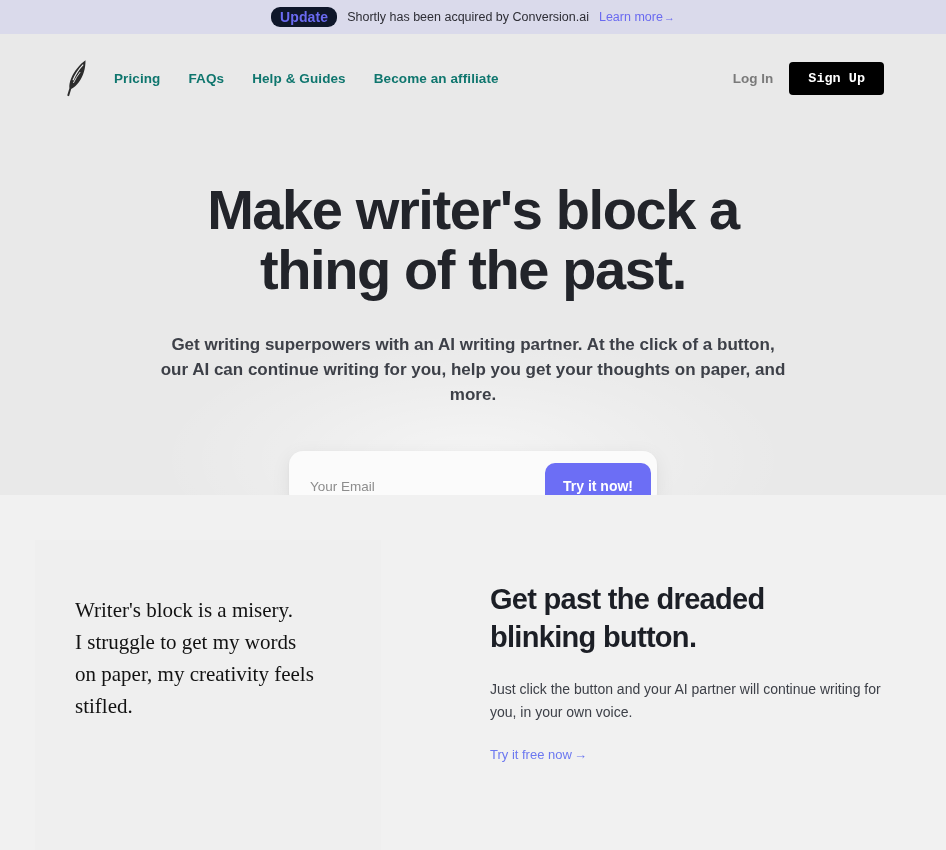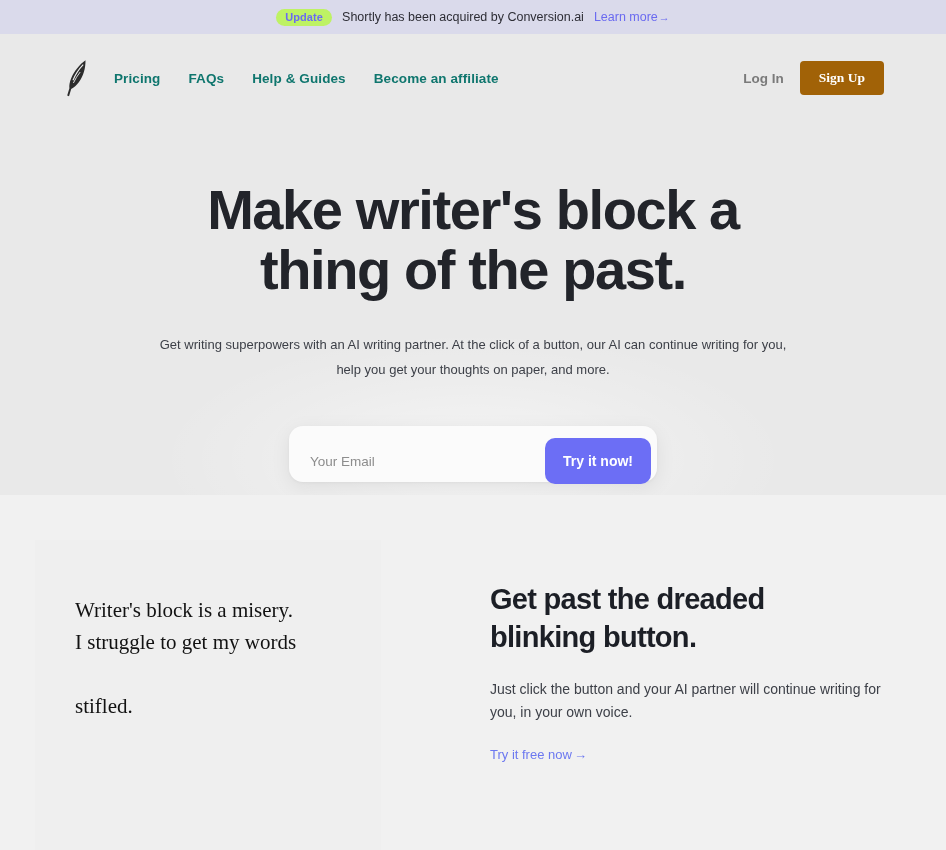--- a/index.html
+++ b/index.html
@@ -14,23 +14,23 @@
   .announce {
     height:34px;
     background:#dadaeb;
     display:flex;
     align-items:center;
     justify-content:center;
     gap:10px;
     font-size:12.5px;
   }
   .announce-pill {
-    background:#bef264;
+    background:#0f172a;
     color:#6a6af0;
-    font-size:11px;
+    font-size:14px;
     font-weight:bold;
     padding:3px 9px;
     border-radius:9px;
     line-height:1;
     letter-spacing:.1px;
   }
   .announce-text { color:#2d2d35; font-size:12.5px; }
   .announce-link {
     color:#6a6af0;
     font-size:12.5px;
@@ -85,47 +85,48 @@
     align-items:center;
     gap:16px;
   }
   .login-link {
     color:#7a7a7a;
     font-size:13.5px;
     font-weight:bold;
     text-decoration:none;
   }
   .signup-btn {
-    background:#a16207;
+    background:#000000;
     color:#fff;
     font-size:13.5px;
     font-weight:bold;
     border:none;
     border-radius:4px;
     padding:9px 19px;
     cursor:pointer;
-    font-family:Liberation Serif, serif;
+    font-family:Liberation Mono, monospace;
   }
 
   
   .hero-inner { position:relative; z-index:2; text-align:center; }
   .hero-title {
     font-size:56px;
     line-height:60px;
     font-weight:bold;
     color:#22242a;
     letter-spacing:-1.4px;
     margin-top:72px;
   }
   .hero-sub {
-    font-size:13px;
+    font-size:17px;
     line-height:25px;
     color:#3d4048;
     margin:32px auto 0;
     width:630px;
+    font-weight:bold;
   }
 
   
   .form-wrap {
     position:relative;
     z-index:2;
     display:flex;
     justify-content:center;
     margin-top:44px;
   }
@@ -257,21 +258,21 @@
       </form>
     </div>
   </div>
 </div>
 
 <div class="feature">
   <div class="quote-card">
     <div class="quote-text">
       <span>Writer's block is a misery.</span><br>
       <span>I struggle to get my words</span><br>
-      <br>
+      <span>on paper, my creativity feels</span><br>
       <span>stifled.</span>
     </div>
   </div>
 
   <div class="feature-right">
     <h2 class="feature-title">
       <span>Get past the dreaded</span><br>
       <span>blinking button.</span>
     </h2>
     <p class="feature-body">Just click the button and your AI partner will continue writing for you, in your own voice.</p>

